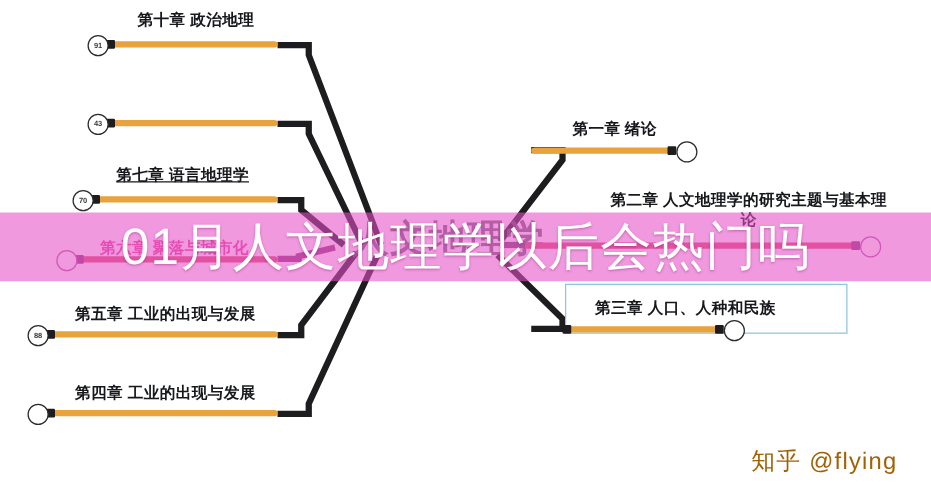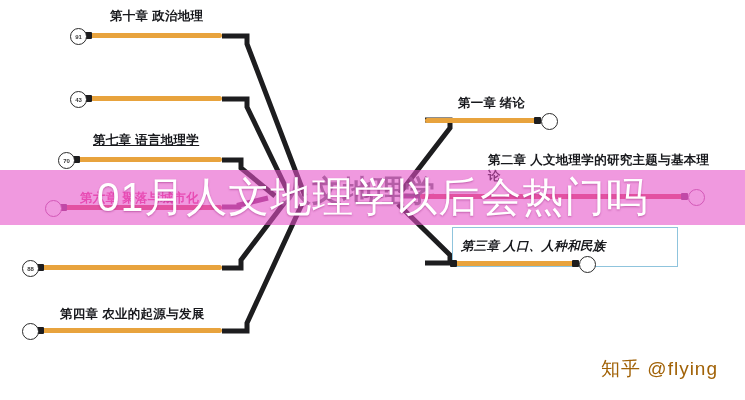--- a/index.html
+++ b/index.html
@@ -1,19 +1,19 @@
 <!DOCTYPE html>
 <html><head>
 <meta charset="utf-8">
 <style>
   html,body{margin:0;padding:0;background:#ffffff;}
   body{width:745px;height:400px;position:relative;overflow:hidden;
        font-family:"Liberation Sans","DejaVu Sans",sans-serif;}
 
-  #canvas{position:absolute;left:0;top:0;width:736px;height:400px;background:#fff;}
+  #canvas{position:absolute;left:0;top:0;width:736px;height:400px;background:#fff;text-align:center;}
 
   
   #wires{position:absolute;left:0;top:0;width:745px;height:400px;}
 
   
   .label{position:absolute;font-weight:bold;color:#17181c;
          font-size:12.5px;line-height:16px;letter-spacing:.3px;white-space:nowrap;}
   .label.wrap{white-space:normal;width:222px;}
 
   
@@ -91,44 +91,45 @@
   <div class="label" style="left:93px;top:132px;text-decoration:underline;">第七章 语言地理学</div>
   <div class="bar" style="left:78px;top:157px;width:144px;"></div>
   <div class="cap" style="left:73px;top:156px;"></div>
   <div class="dot" style="left:58px;top:152px;">70</div>
 
   <div class="label" style="left:80px;top:190px;color:#ec4899;">第六章 聚落与城市化</div>
   <div class="bar rose" style="left:65px;top:205px;width:157px;"></div>
   <div class="cap rose" style="left:60px;top:204px;"></div>
   <div class="dot pale" style="left:45px;top:200px;"></div>
 
+  <div class="label" style="left:60px;top:243px;">第五章 工业的出现与发展</div>
   <div class="bar" style="left:42px;top:265px;width:180px;"></div>
   <div class="cap" style="left:37px;top:264px;"></div>
   <div class="dot" style="left:22px;top:260px;">88</div>
 
-  <div class="label" style="left:60px;top:306px;">第四章 农业的起源与发展</div>
+  <div class="label" style="left:60px;top:306px;">第四章 工业的出现与发展</div>
   <div class="bar" style="left:42px;top:328px;width:180px;"></div>
   <div class="cap" style="left:37px;top:327px;"></div>
   <div class="dot" style="left:22px;top:323px;"></div>
 
   <div id="root-node">人文地理学</div>
 
   <div class="label" style="left:458px;top:95px;font-family:Liberation Serif, serif;">第一章 绪论</div>
   <div class="bar" style="left:425px;top:118px;width:113px;"></div>
   <div class="cap" style="left:534px;top:117px;"></div>
   <div class="dot" style="left:541px;top:113px;"></div>
 
   <div class="label wrap" style="left:459px;top:152px;margin-left:29px;">第二章 人文地理学的研究主题与基本理论</div>
   <div class="bar rose" style="left:420px;top:194px;width:265px;"></div>
   <div class="cap rose" style="left:681px;top:193px;"></div>
   <div class="dot pale" style="left:688px;top:189px;"></div>
 
   <div id="sel-box"></div>
 
-  <div class="label" style="left:461px;top:238px;font-style:italic;">第三章 人口、人种和民族</div>
+  <div class="label" style="left:476px;top:238px;">第三章 人口、人种和民族</div>
   <div class="bar" style="left:455px;top:261px;width:121px;"></div>
   <div class="cap" style="left:450px;top:260px;"></div>
   <div class="cap" style="left:572px;top:260px;"></div>
   <div class="dot" style="left:579px;top:256px;"></div>
 
   <div id="banner"></div>
   <div id="banner-title">01月人文地理学以后会热门吗</div>
 
   <div id="watermark">知乎 @flying</div>
 

